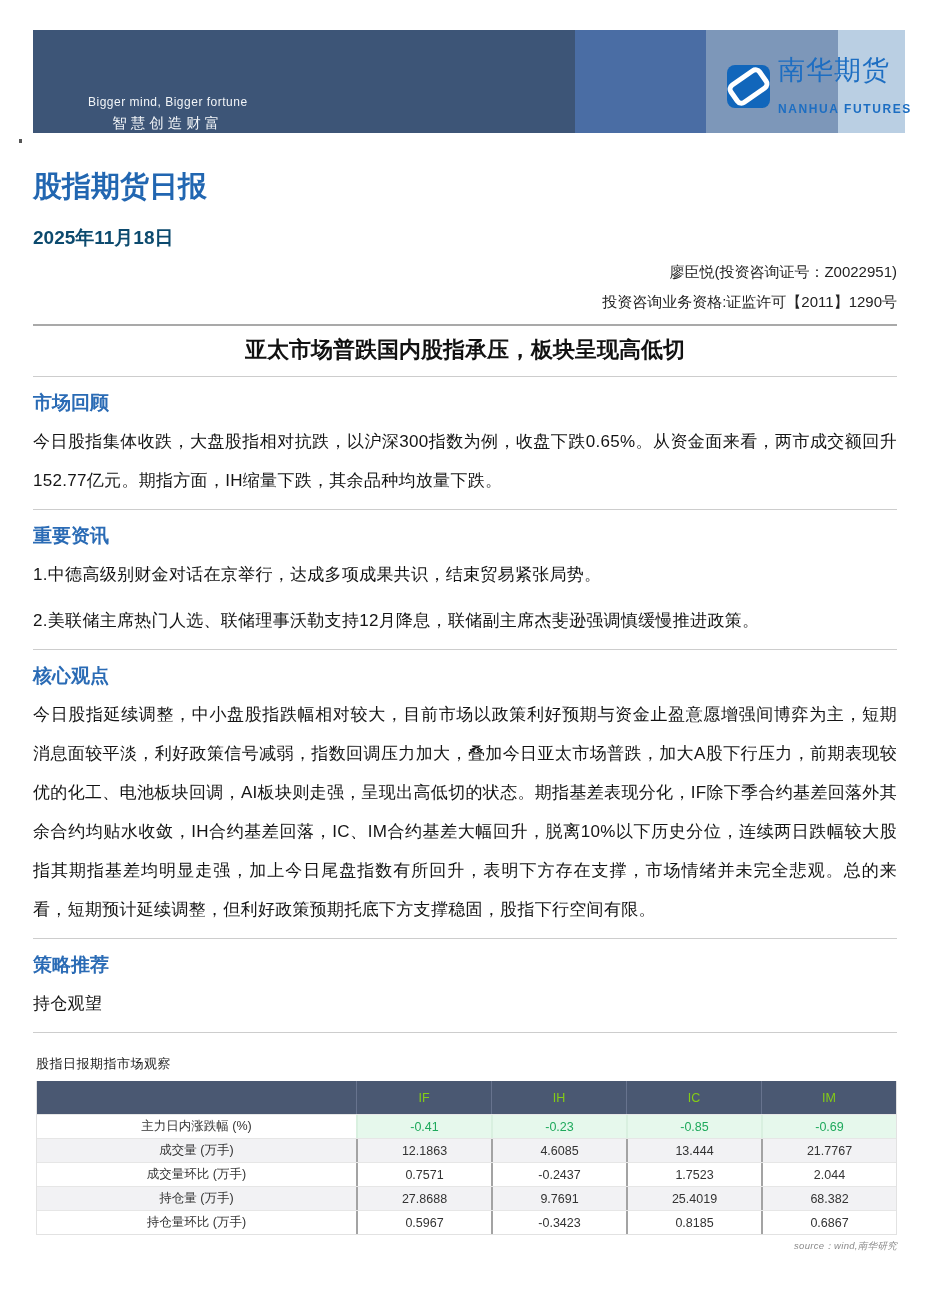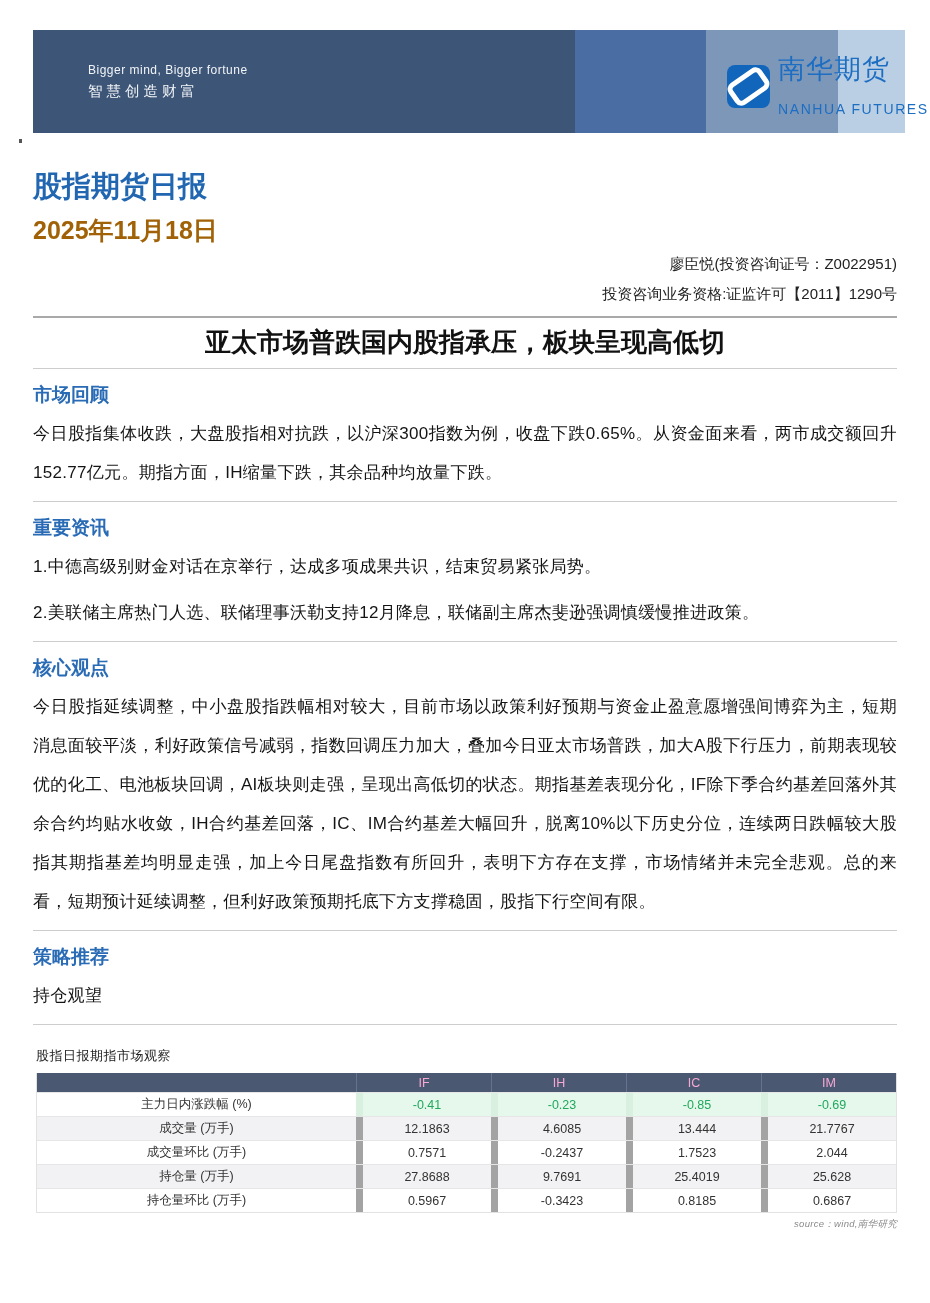--- a/index.html
+++ b/index.html
@@ -8,56 +8,56 @@
     font-family:"Liberation Sans","DejaVu Sans",sans-serif;color:#1a1a1a;
   }
   .page{position:relative;width:930px;height:1303px;overflow:hidden;}
 
   
   .banner{position:absolute;left:33px;top:30px;width:872px;height:103px;display:flex;}
   .banner .b1{width:542px;background:#3d5577;position:relative;}
   .banner .b2{width:131px;background:#4a6da4;}
   .banner .b3{width:132px;background:#7d97b9;position:relative;}
   .banner .b4{width:67px;background:#bacfe3;}
-  .slogan{position:absolute;left:55px;bottom:32px;color:#f2f5f8;}
+  .slogan{position:absolute;left:55px;bottom:0;text-align:center;color:#f2f5f8;}
   .slogan .en{font-size:12px;letter-spacing:0.5px;}
   .slogan .cn{font-size:14.5px;letter-spacing:4px;margin-top:5px;}
   .logo{position:absolute;left:694px;top:31px;width:210px;height:50px;display:flex;align-items:center;}
   .logo-mark{width:43px;height:43px;flex:0 0 43px;}
   .logo-text{margin-left:8px;line-height:1;}
   .logo-cn{font-size:27px;font-weight:normal;color:#1d6ec2;letter-spacing:1px;font-family:"Liberation Serif","DejaVu Serif",serif;}
-  .logo-en{font-size:14px;font-weight:normal;color:#1d6ec2;letter-spacing:1.6px;margin-top:19px;}
+  .logo-en{font-size:12px;font-weight:bold;color:#1d6ec2;letter-spacing:1.6px;margin-top:19px;}
   .tiny-dot{position:absolute;left:19px;top:139px;width:3px;height:4px;background:#555;}
 
   
   .content{position:absolute;left:33px;top:133px;width:864px;}
   .report-title{margin:36px 0 0 0;font-size:29px;line-height:34px;font-weight:bold;color:#2166b1;}
-  .report-date{margin-top:16px;font-size:25px;line-height:22px;font-weight:bold;color:#a16207;}
+  .report-date{margin-top:24px;font-size:19px;line-height:22px;font-weight:bold;color:#0c4a6e;}
   .meta{margin-top:12px;text-align:right;font-size:15px;line-height:22px;color:#222;}
   .meta + .meta{margin-top:8px;}
   .rule-strong{margin-top:11px;border:none;border-top:2px solid #a9a9a9;height:0;}
   .rule{border:none;border-top:1px solid #cdcdcd;height:0;margin:0;}
-  .headline{margin-top:9px;text-align:center;font-size:26px;font-weight:bold;color:#111;line-height:30px;}
+  .headline{margin-top:9px;text-align:center;font-size:22px;font-weight:bold;color:#111;line-height:30px;}
   .rule.after-headline{margin-top:11px;}
   .sec-title{margin-top:14px;font-size:19px;line-height:24px;font-weight:bold;color:#2a6bb5;}
   .body-p{margin:7px 0 0 0;font-size:17px;line-height:39px;letter-spacing:0.3px;color:#141414;text-align:justify;}
   .body-p.nojust{text-align:left;}
   .sec-gap{margin-top:9px;}
 
   
   .table-block{margin-top:22px;padding-left:3px;}
   .table-title{font-size:13px;color:#222;letter-spacing:0.5px;}
   .otable{margin-top:8px;width:859px;border:1px solid #e2e2e2;border-top:none;font-size:12.5px;color:#333;}
-  .thead{display:flex;background:#4a5872;color:#f9a8d4;height:19px;}
+  .thead{display:flex;background:#4a5872;color:#84cc16;height:33px;}
   .th,.td{display:flex;align-items:center;justify-content:center;box-sizing:border-box;}
   .col-label{width:319px;}
   .col-val{width:135px;}
   .th + .th{border-left:1px solid #67738e;}
   .tr{display:flex;height:23px;border-top:1px solid #e6e6e6;background:#fff;}
-  .tr .td + .td{border-left:7px solid #a3a3a3;}
+  .tr .td + .td{border-left:2px solid #a3a3a3;}
   .tr.shade{background:#f2f2f4;}
   .tr.hl .td.col-val{background:#e6f8ec;color:#1fa95c;border-left-color:#d9f0e0;}
   .source{margin-top:5px;font-size:9.5px;font-style:italic;color:#8a8a8a;letter-spacing:0.3px;text-align:right;}
 </style>
 </head>
 <body>
 
 <div class="page">
 
   <div class="banner">
@@ -149,21 +149,21 @@
               <div class="td col-val">0.7571</div>
               <div class="td col-val">-0.2437</div>
               <div class="td col-val">1.7523</div>
               <div class="td col-val">2.044</div>
             </div>
             <div class="tr shade">
               <div class="td col-label">持仓量 (万手)</div>
               <div class="td col-val">27.8688</div>
               <div class="td col-val">9.7691</div>
               <div class="td col-val">25.4019</div>
-              <div class="td col-val">25.628</div>
+              <div class="td col-val">68.382</div>
             </div>
             <div class="tr">
               <div class="td col-label">持仓量环比 (万手)</div>
               <div class="td col-val">0.5967</div>
               <div class="td col-val">-0.3423</div>
               <div class="td col-val">0.8185</div>
               <div class="td col-val">0.6867</div>
             </div>
           </div>
       </div>

